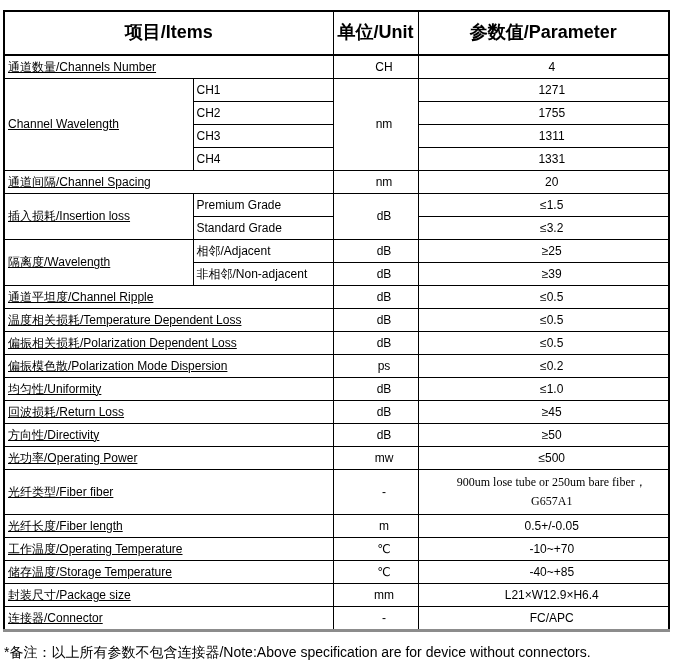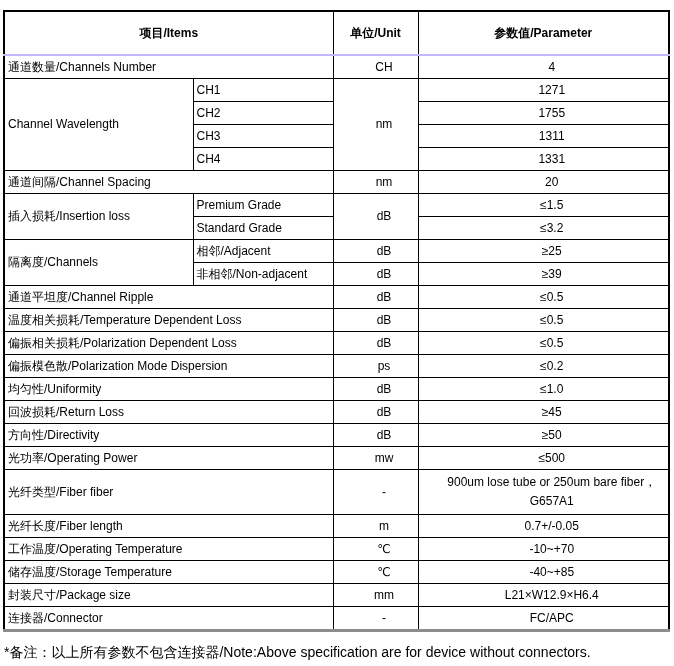--- a/index.html
+++ b/index.html
@@ -18,29 +18,29 @@
   col.c-sub{width:140px;}
   col.c-unit{width:85px;}
   col.c-param{width:251px;}
   th,td{
     border:1px solid #000;
     font-size:12px;line-height:1.2;
     height:22px;padding:0 3px;
     overflow:hidden;white-space:nowrap;
   }
   th{
-    font-weight:bold;font-size:12px;height:42px;
-    border-bottom:2px solid #c4b5fd;text-align:center;
+    font-weight:bold;font-size:18px;height:42px;
+    border-bottom:2px solid #000000;text-align:center;
   }
-  td.item{text-align:left;}
+  td.item{text-align:left;text-decoration:underline;}
   td.sub-c{text-align:left;}
   td.sub-l{text-align:left;margin-left:16px;}
   td.unit,td.param{text-align:center;padding-left:20px;}
   tr.tall td{height:44px;}
-  .param2{white-space:normal;line-height:19px;}
+  .param2{white-space:normal;line-height:19px;font-family:Liberation Serif, serif;}
   .footnote{
     position:absolute;left:4px;top:644px;
     font-size:14px;color:#000;white-space:nowrap;
   }
 </style>
 </head>
 <body>
 
 <table class="spec">
   <colgroup>
@@ -93,21 +93,21 @@
     <td class="sub-l">Premium Grade</td>
     <td class="unit" rowspan="2">dB</td>
     <td class="param">≤1.5</td>
   </tr>
   <tr>
     <td class="sub-l">Standard Grade</td>
     <td class="param">≤3.2</td>
   </tr>
 
   <tr>
-    <td class="item" rowspan="2">隔离度/Channels</td>
+    <td class="item" rowspan="2">隔离度/Wavelength</td>
     <td class="sub-l">相邻/Adjacent</td>
     <td class="unit">dB</td>
     <td class="param">≥25</td>
   </tr>
   <tr>
     <td class="sub-l">非相邻/Non-adjacent</td>
     <td class="unit">dB</td>
     <td class="param">≥39</td>
   </tr>
 
@@ -157,21 +157,21 @@
     <td class="unit">-</td>
     <td class="param param2">
       <div>900um lose tube or 250um bare fiber，</div>
       <div>G657A1</div>
     </td>
   </tr>
 
   <tr>
     <td colspan="2" class="item">光纤长度/Fiber length</td>
     <td class="unit">m</td>
-    <td class="param">0.7+/-0.05</td>
+    <td class="param">0.5+/-0.05</td>
   </tr>
   <tr>
     <td colspan="2" class="item">工作温度/Operating Temperature</td>
     <td class="unit">℃</td>
     <td class="param">-10~+70</td>
   </tr>
   <tr>
     <td colspan="2" class="item">储存温度/Storage Temperature</td>
     <td class="unit">℃</td>
     <td class="param">-40~+85</td>

